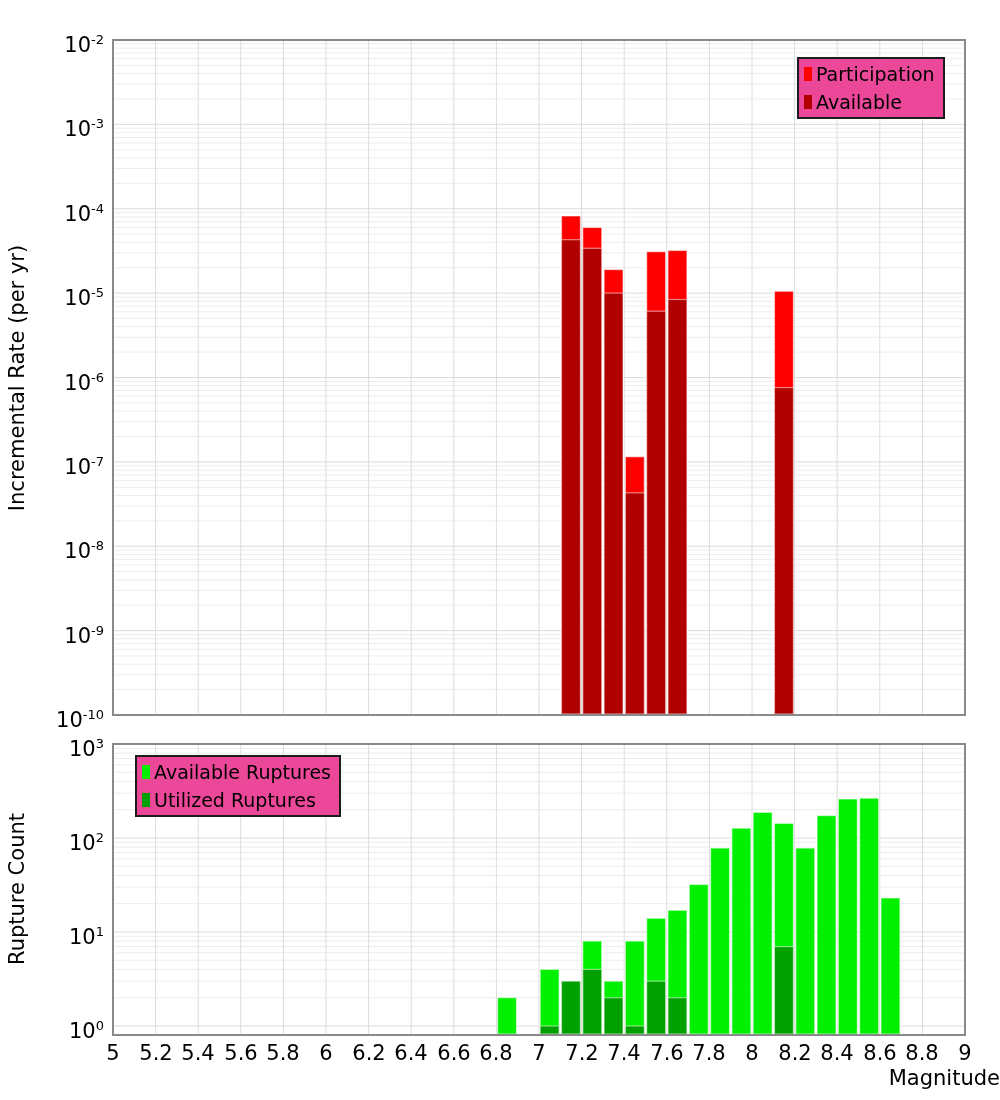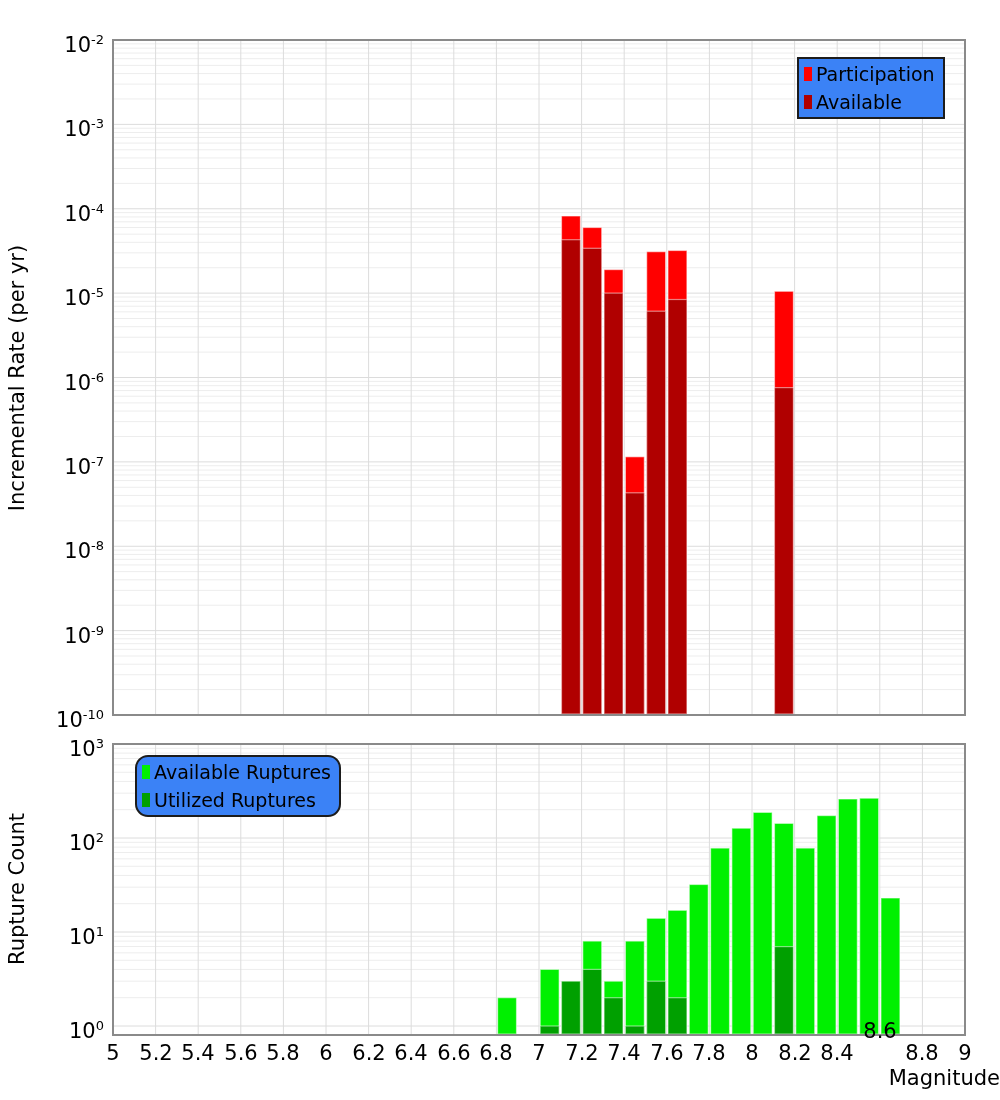--- a/index.html
+++ b/index.html
@@ -9,25 +9,25 @@
   .chart-title{position:absolute;top:2px;left:0;right:0;text-align:center;
                font-size:22px;font-weight:bold;}
   .axis-label{font-size:21px;}
   .rot{position:absolute;white-space:nowrap;transform:translate(-50%,-50%) rotate(-90deg);}
   #ylab-top{left:17px;top:378px;}
   #ylab-bot{left:17px;top:889px;}
   #xlab{position:absolute;top:1066px;left:0;right:0;text-align:right;}
   .ytick{position:absolute;left:14px;width:90px;text-align:right;font-size:21px;line-height:30px;}
   .ytick sup{font-size:13px;}
   .xtick{position:absolute;top:1041px;width:64px;text-align:center;font-size:21px;}
-  .legend{position:absolute;background:#3b82f6;border:2px solid #1c1c1c;padding:1px 8px 1px 5px;}
+  .legend{position:absolute;background:#ec4899;border:2px solid #1c1c1c;padding:1px 8px 1px 5px;}
   .legend-item{display:flex;align-items:center;height:28px;font-size:19px;white-space:nowrap;}
   .swatch{display:inline-block;width:8px;height:14px;margin-right:4px;flex:0 0 8px;}
   #legend-top{left:797px;top:57px;}
-  #legend-bot{left:135px;top:755px;border-radius:13px;}
+  #legend-bot{left:135px;top:755px;}
 </style>
 </head>
 <body>
 
 <div class="page">
 
   <svg id="plot-svg" width="1000" height="1100">
       <g>
         <line x1="113" y1="689.6005941158515" x2="965" y2="689.6005941158515" stroke="#ededed" stroke-width="1"></line>
         <line x1="113" y1="674.7428941330285" x2="965" y2="674.7428941330285" stroke="#ededed" stroke-width="1"></line>
@@ -246,21 +246,21 @@
       <div class="xtick" style="left: 422px; top: 1041px;">6.6</div>
       <div class="xtick" style="left: 464px; top: 1041px;">6.8</div>
       <div class="xtick" style="left: 507px; top: 1041px;">7</div>
       <div class="xtick" style="left: 550px; top: 1041px;">7.2</div>
       <div class="xtick" style="left: 592px; top: 1041px;">7.4</div>
       <div class="xtick" style="left: 635px; top: 1041px;">7.6</div>
       <div class="xtick" style="left: 677px; top: 1041px;">7.8</div>
       <div class="xtick" style="left: 720px; top: 1041px;">8</div>
       <div class="xtick" style="left: 763px; top: 1041px;">8.2</div>
       <div class="xtick" style="left: 805px; top: 1041px;">8.4</div>
-      <div class="xtick" style="left: 848px; top: 1019px;">8.6</div>
+      <div class="xtick" style="left: 848px; top: 1041px;">8.6</div>
       <div class="xtick" style="left: 890px; top: 1041px;">8.8</div>
       <div class="xtick" style="left: 933px; top: 1041px;">9</div>
     </div>
 
   <div class="legend" id="legend-top">
     <div class="legend-item">
       <span class="swatch" style="background: rgb(255, 0, 0);"></span>
       <span>Participation</span>
     </div>
     <div class="legend-item">

